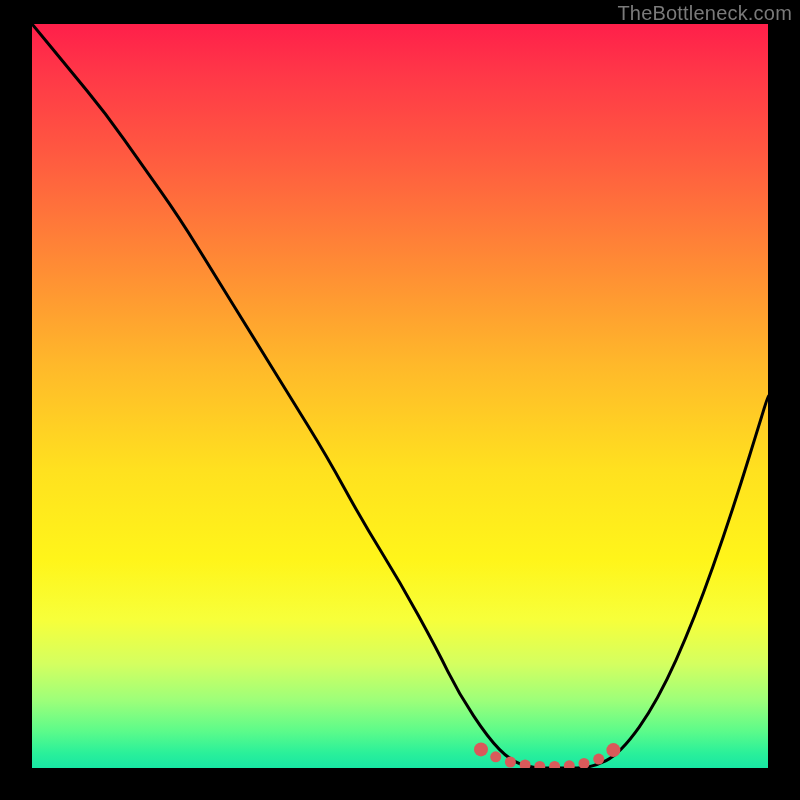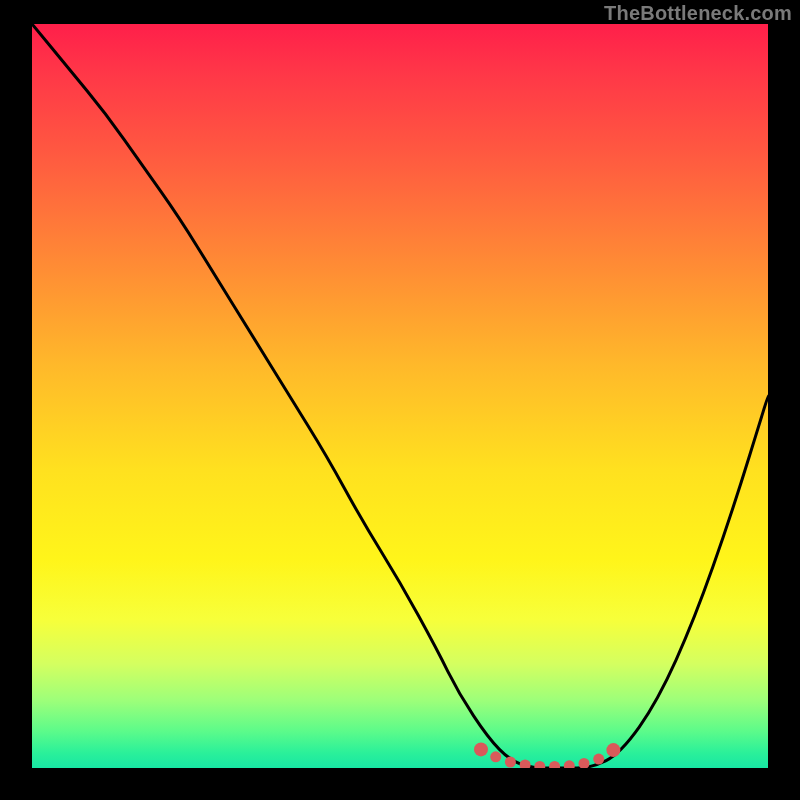--- a/index.html
+++ b/index.html
@@ -48,21 +48,20 @@
     height: 744px;
   }
   .watermark {
     position: absolute;
     top: 2px;
     right: 8px;
     color: #7a7a7a;
     font-size: 20px;
     letter-spacing: 0.2px;
     user-select: none;
-    font-weight: bold;
   }
 </style>
 </head>
 <body>
 
 <div class="frame">
 
   <div class="watermark">TheBottleneck.com</div>
 
   <div class="plot-area">

